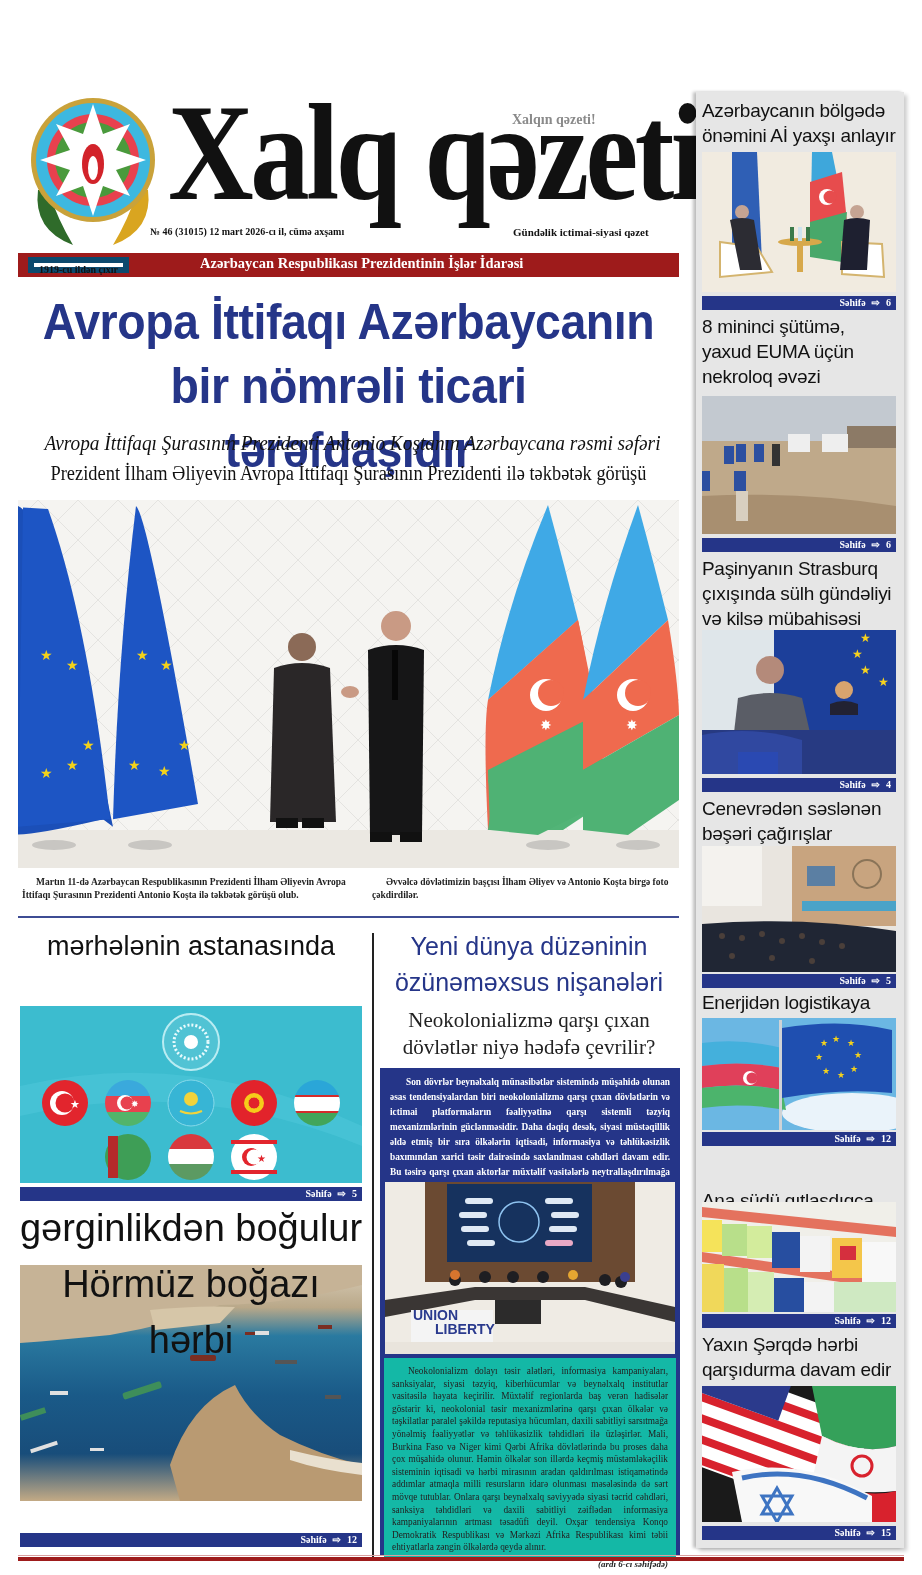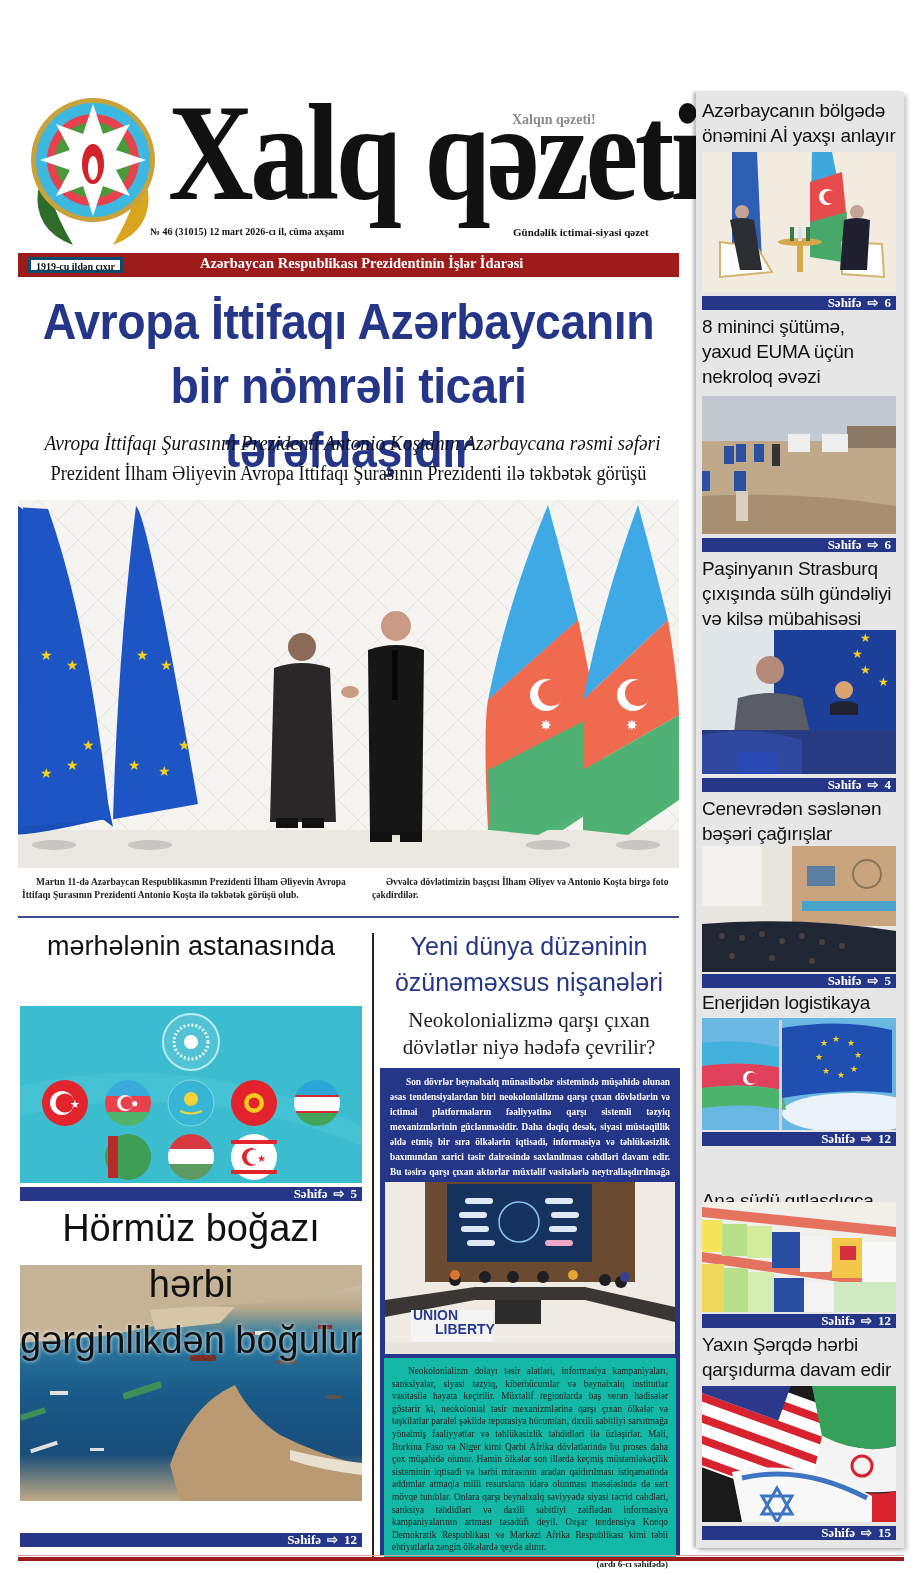--- a/index.html
+++ b/index.html
@@ -25,21 +25,21 @@
     left: 150px; top: 226px; font-size: 10px; font-weight: 700; white-space: nowrap;
   }
   .paper-type {
     left: 513px; top: 226px; font-size: 11px; font-weight: 700; white-space: nowrap;
   }
   .redbar {
     left: 18px; top: 253px; width: 661px; height: 24px; background: #9e1b1b;
   }
   .since-badge {
     left: 28px; top: 257px; height: 16px; padding: 0 5px; background: #fff;
-    border: 3px solid #0c4a6e; font-size: 10px; font-weight: 700; line-height: 14px; white-space: nowrap;
+    border: 6px solid #0c4a6e; font-size: 10px; font-weight: 700; line-height: 14px; white-space: nowrap;
   }
   .publisher {
     left: 200px; top: 255px; font-size: 14.5px; font-weight: 700; color: #fff; white-space: nowrap;
   }
 
   
   .lead-headline {
     left: 18px; top: 290px; width: 661px; text-align: center;
     font-family: "Liberation Sans", sans-serif; font-weight: 700; color: #253588;
     font-size: 50px; line-height: 64px; transform: scaleX(0.93); letter-spacing: -0.5px;
@@ -68,21 +68,21 @@
   .story-headline-black {
     font-family: "Liberation Sans", sans-serif; color: #111; text-align: center;
   }
   .turkic-headline {
     left: 18px; top: 928px; width: 346px; font-size: 27px; line-height: 36px;
   }
   .turkic-photo {
     left: 20px; top: 1006px; width: 342px; height: 177px; background: #3bbcd0; overflow: hidden;
   }
   .page-ref-bar {
-    height: 14px; background: #253588; color: #fff; font-size: 13px; font-weight: 700;
+    height: 14px; background: #253588; color: #fff; font-size: 10px; font-weight: 700;
     text-align: right; padding-right: 5px; line-height: 14px; white-space: nowrap;
   }
   .page-ref-bar .arrow { margin: 0 6px; }
   .hormuz-headline {
     left: 18px; top: 1200px; width: 346px; font-size: 38px; line-height: 56px; font-weight: 400;
     color: #111; z-index: 3;
   }
   .hormuz-photo {
     left: 20px; top: 1265px; width: 342px; height: 236px; overflow: hidden;
     background: linear-gradient(180deg, #b8c9d6 0%, #cdbfa6 8%, #b9a889 18%, #2a7aa0 30%, #1a5a88 55%, #184d7a 80%, #c3aa85 100%);
@@ -105,21 +105,21 @@
     padding: 3px 6px 0 6px; text-indent: 16px; height: 110px;
   }
   .neo-photo {
     margin: 0 1px; height: 172px; background: #e9e4dc; position: relative; overflow: hidden;
   }
   .neo-body {
     margin-top: 4px; background: #14b8a6; height: 200px; padding: 7px 8px;
     font-size: 9.3px; line-height: 12.6px; text-align: justify; color: #222;
   }
   .neo-body p { text-indent: 16px; }
-  .neo-more { text-align: right; font-weight: 700; font-size: 9px; margin-top: 4px; }
+  .neo-more { text-align: right; font-style: italic; font-weight: 700; font-size: 9px; margin-top: 4px; }
 
   
   .sidebar {
     left: 696px; top: 92px; width: 208px; height: 1456px; background: #e6e6e6;
     box-shadow: -3px 0 3px rgba(0,0,0,0.25), 3px 3px 4px rgba(0,0,0,0.2);
   }
   .sb-head {
     position: absolute; left: 6px; width: 196px; font-family: "Liberation Sans", sans-serif;
     font-size: 19px; line-height: 25px; color: #111; letter-spacing: -0.3px;
   }
@@ -335,22 +335,22 @@
         <rect x="70" y="183" width="14" height="3"></rect>
         <rect x="235" y="66" width="14" height="4"></rect>
       </g>
     <g fill="#555">
         <rect x="255" y="95" width="22" height="4"></rect>
         <rect x="305" y="130" width="16" height="4"></rect>
       </g>
   </svg>
 </div>
 <div class="abs hormuz-headline story-headline-black">
+  <div style="text-shadow: 0 0 4px #fff;">gərginlikdən boğulur</div>
   <div>Hörmüz boğazı hərbi</div>
-  <div style="text-shadow: 0 0 4px #fff;">gərginlikdən boğulur</div>
 </div>
 <div class="abs page-ref-bar" style="left:20px; top:1533px; width:342px;">
   <span>Səhifə</span><span class="arrow">⇨</span><span>12</span>
 </div>
 
 <div class="abs neo-headline">
   <div>Yeni dünya düzəninin</div>
   <div>özünəməxsus nişanələri</div>
 </div>
 <div class="abs neo-subtitle">

